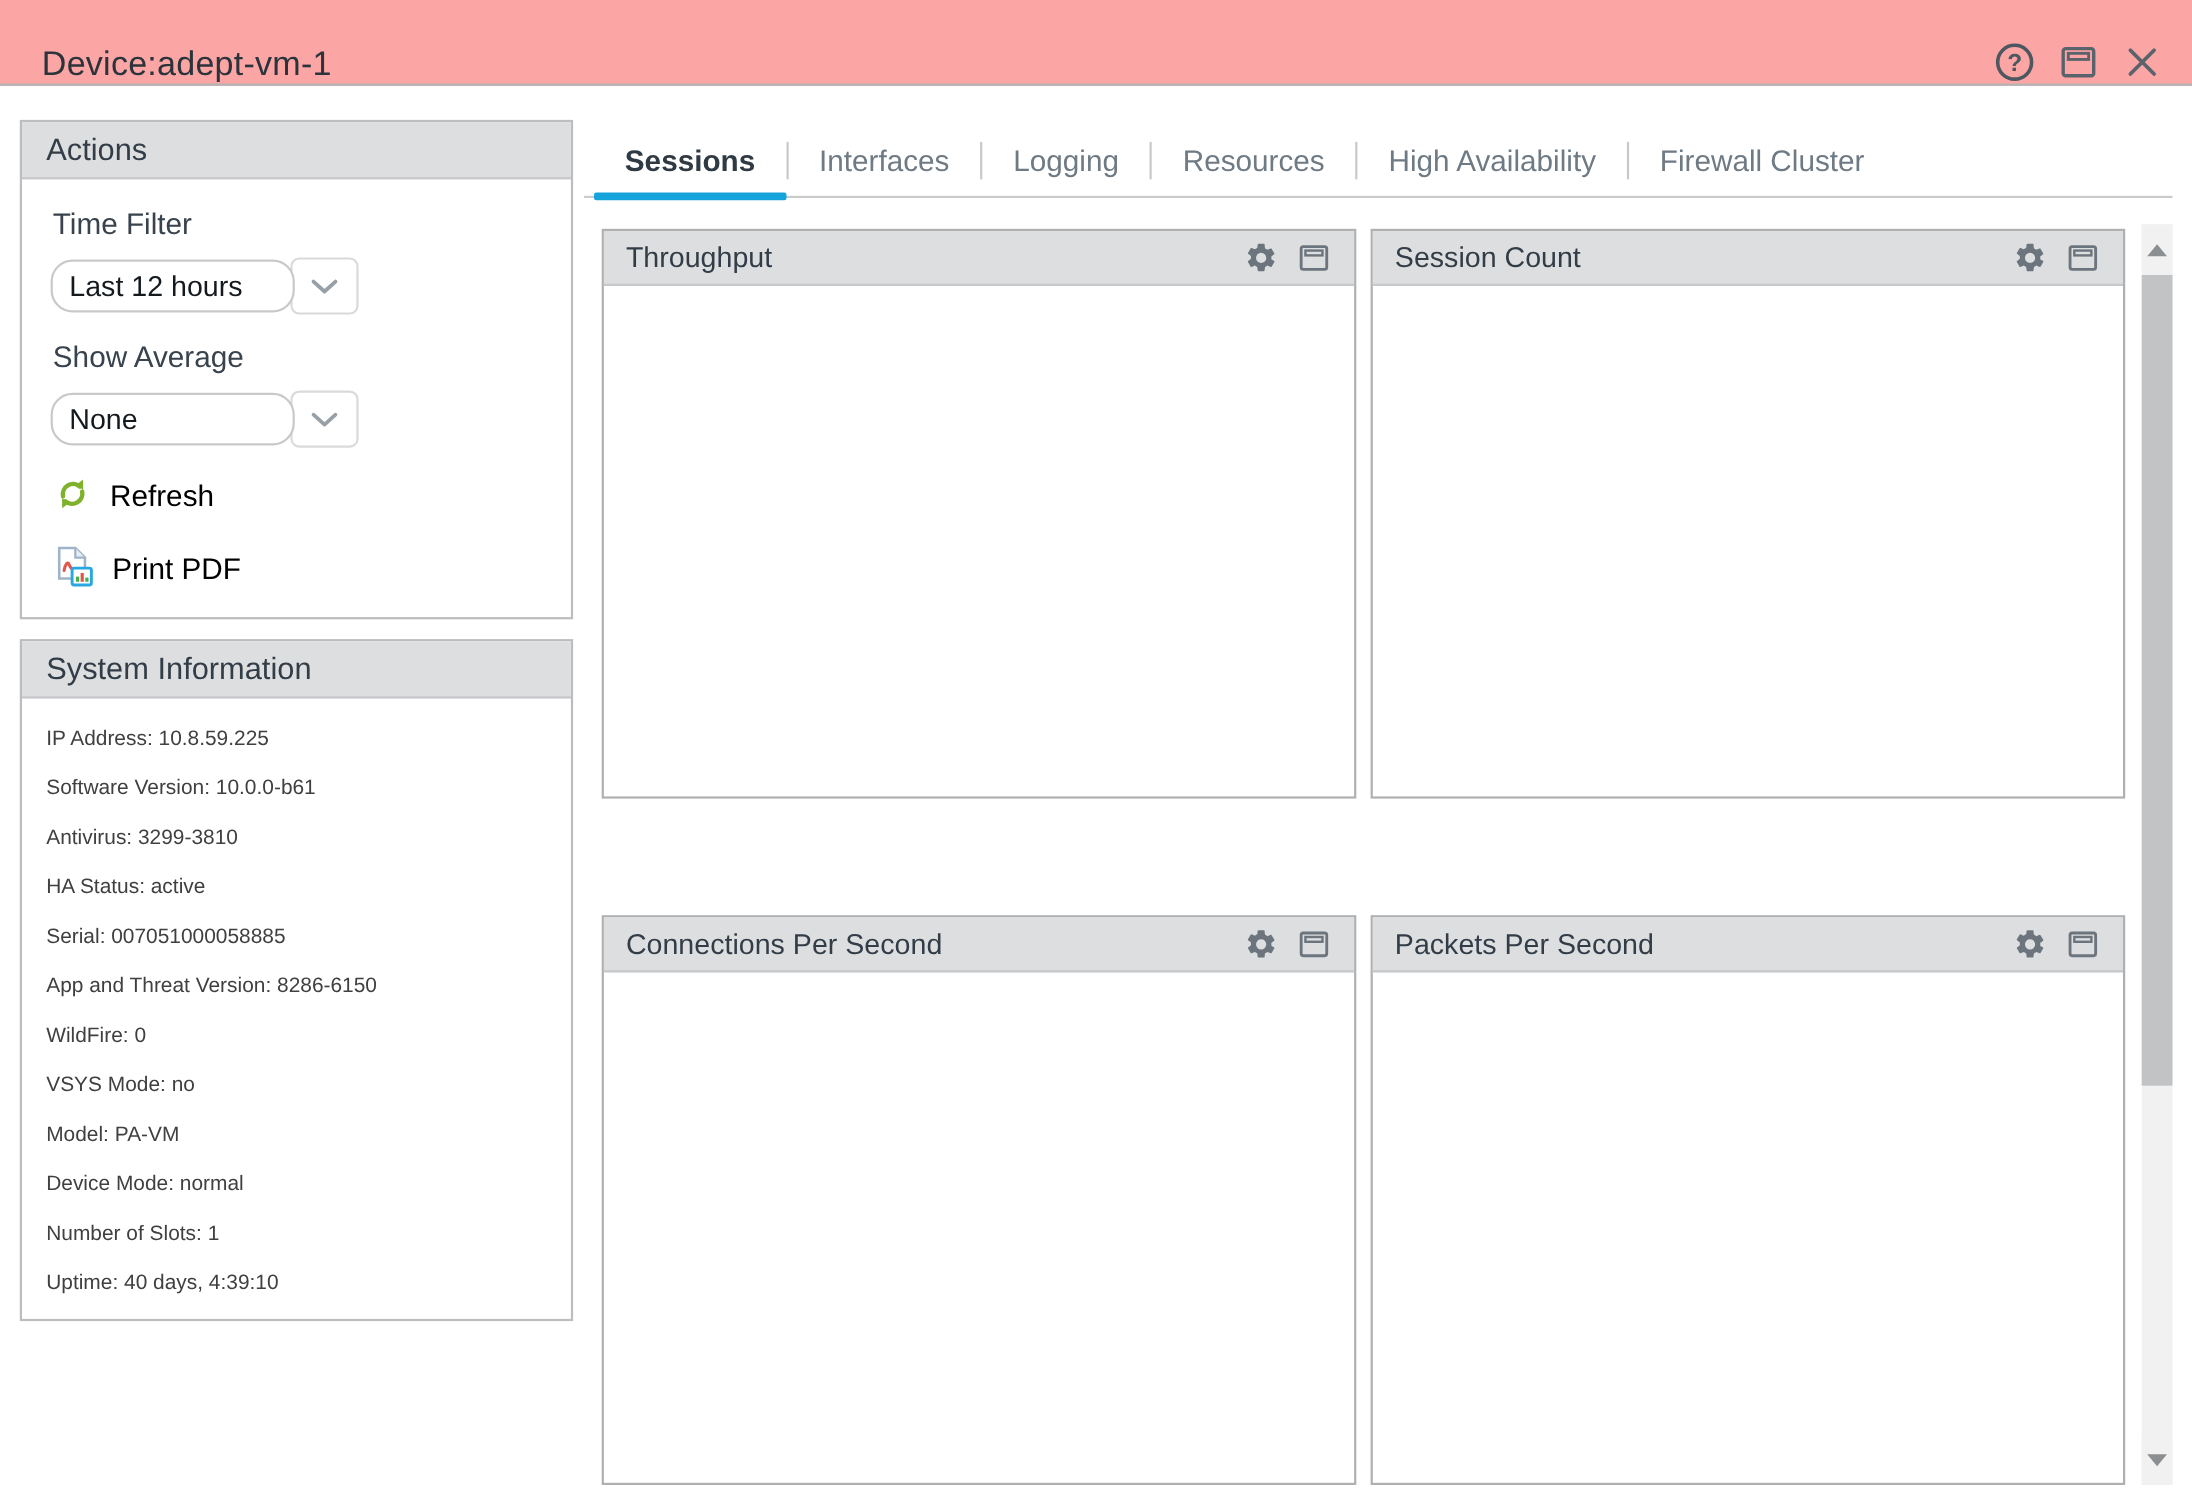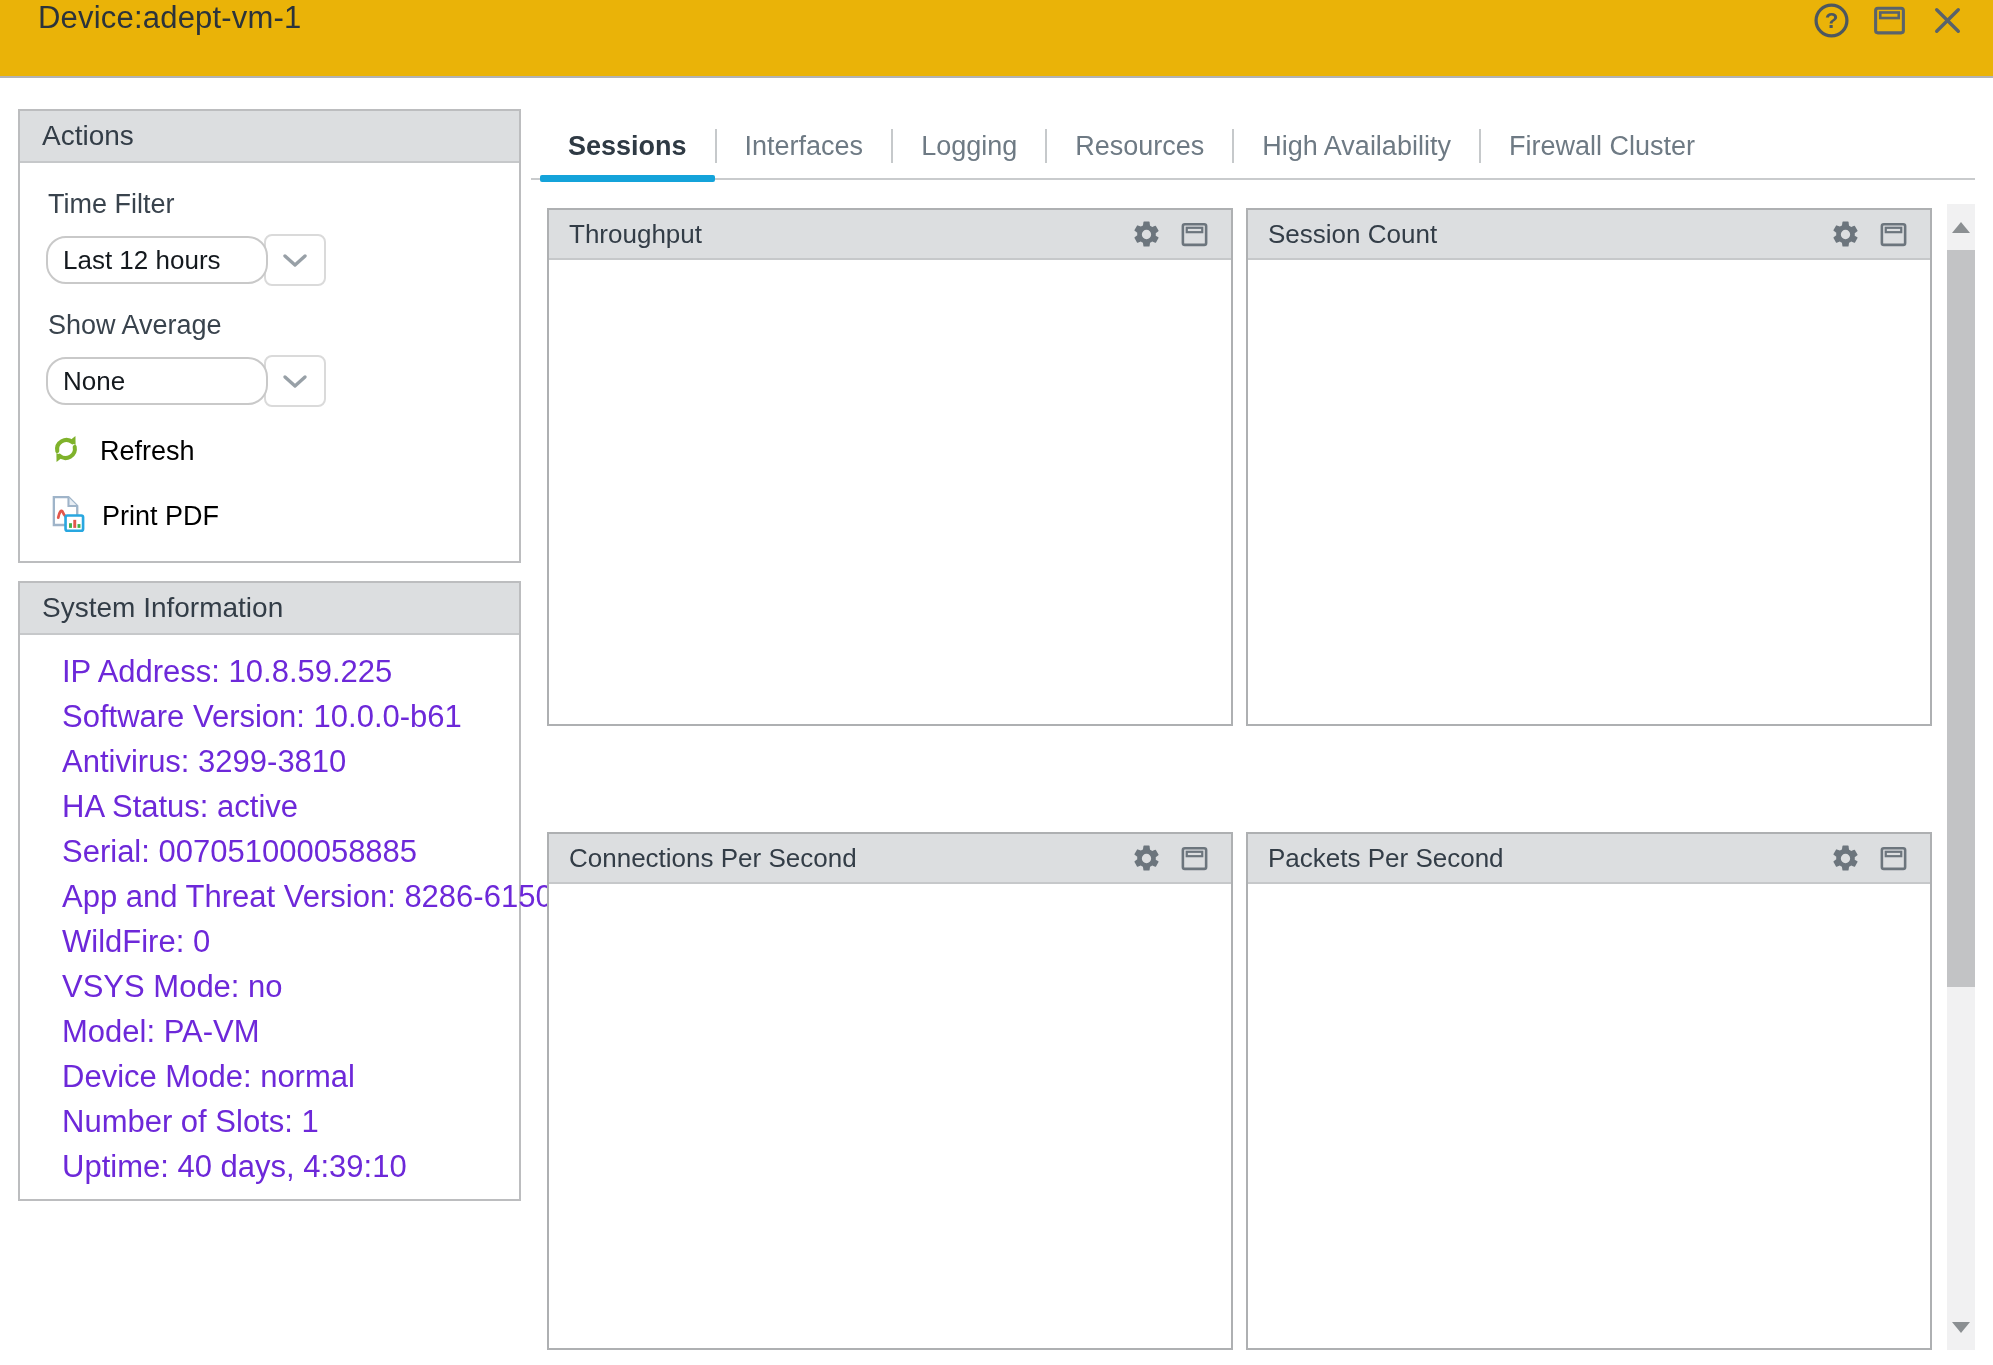--- a/index.html
+++ b/index.html
@@ -4,22 +4,22 @@
 <style>
   * { margin:0; padding:0; box-sizing:border-box; }
   html,body { width:1993px; height:1365px; }
   body {
     font-family:"Liberation Sans","DejaVu Sans",sans-serif;
     background:#ffffff; color:#39434d; overflow:hidden; position:relative;
   }
   
   .titlebar {
     position:absolute; left:0; top:0; width:1993px; height:78px;
-    background:#eab308; border-bottom:2px solid #b2b3b5;
-    display:flex; align-items:flex-start; padding:0 26px 0 38px;
+    background:#fca5a5; border-bottom:2px solid #b2b3b5;
+    display:flex; align-items:flex-end; padding:0 26px 0 38px;
   }
   .titlebar-title { font-size:31px; color:#2b333b; letter-spacing:0.2px; }
   .titlebar-icons { margin-left:auto; display:flex; align-items:center; gap:18px; }
   .tb-icon { width:40px; height:40px; display:flex; align-items:center; justify-content:center; cursor:pointer; }
   
   .panel {
     position:absolute; left:18px; width:503px; background:#fff;
     border:2px solid #bcbdbf;
   }
   .panel-header {
@@ -39,21 +39,21 @@
     font-size:26px; color:#14191e; cursor:pointer;
   }
   .select-btn {
     position:absolute; left:218px; top:0; width:62px; height:52px;
     border:2px solid #dadada; border-radius:8px; background:#fff;
     display:flex; align-items:center; justify-content:center; cursor:pointer;
   }
   .link-row { display:flex; align-items:center; gap:16px; margin:24px 0 0 2px; cursor:pointer; }
   .link-label { font-size:27px; color:#000000; }
   .sysinfo-body { padding:14px 22px; }
-  .sysinfo-item { font-size:31px; line-height:45px; color:#6d28d9; white-space:nowrap;margin-left:20px; }
+  .sysinfo-item { font-size:19px; line-height:45px; color:#404040; white-space:nowrap; }
   
   .tabbar-line { position:absolute; left:531px; top:178px; width:1444px; height:2px; background:#c9cbcd; }
   .tabbar { position:absolute; left:540px; top:112px; height:68px; display:flex; align-items:stretch; }
   .tab {
     position:relative; display:flex; align-items:center; padding:0 28px;
     font-size:27px; color:#6e7a84; cursor:pointer;
   }
   .tab.active { color:#2f3a44; font-weight:bold; }
   .tab.active::after {
     content:""; position:absolute; left:0; right:0; bottom:-2px; height:7px;

